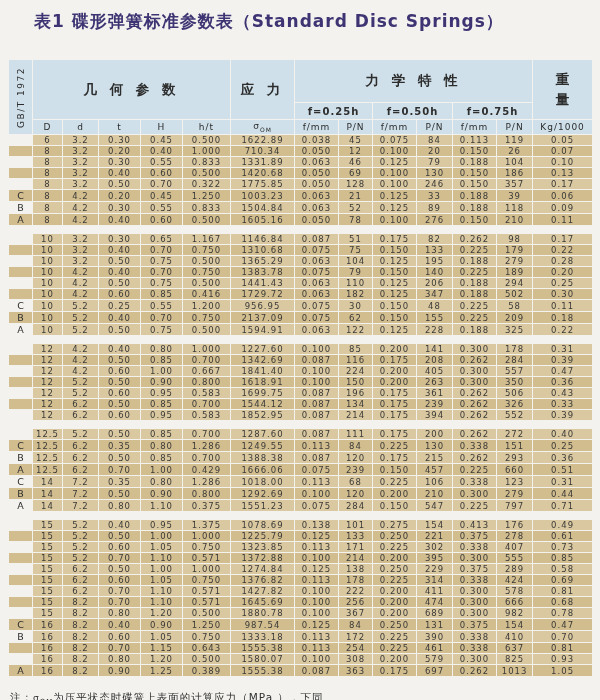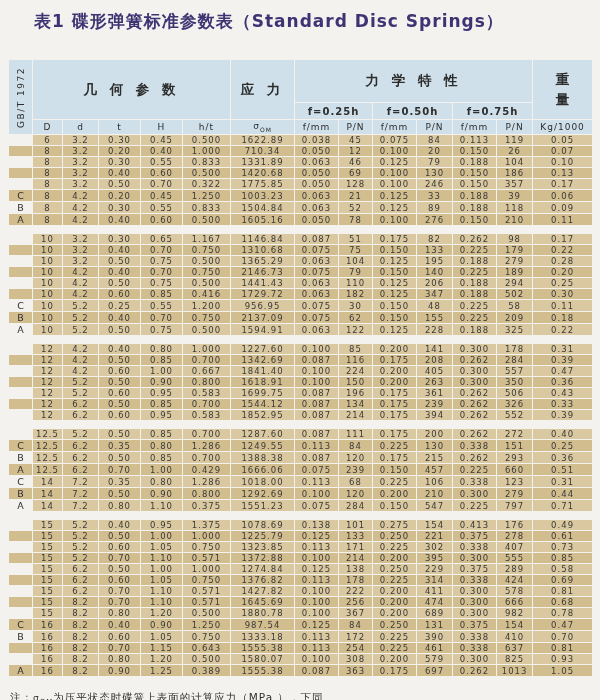--- a/index.html
+++ b/index.html
@@ -326,21 +326,21 @@
           <td>279</td>
           <td>0.28</td>
         </tr>
         <tr class="alt">
           <td class="marker"></td>
           <td>10</td>
           <td>4.2</td>
           <td>0.40</td>
           <td>0.70</td>
           <td>0.750</td>
-          <td>2146.73</td>
+          <td>1383.78</td>
           <td>0.075</td>
           <td>79</td>
           <td>0.150</td>
           <td>140</td>
           <td>0.225</td>
           <td>189</td>
           <td>0.20</td>
         </tr>
         <tr>
           <td class="marker"></td>

